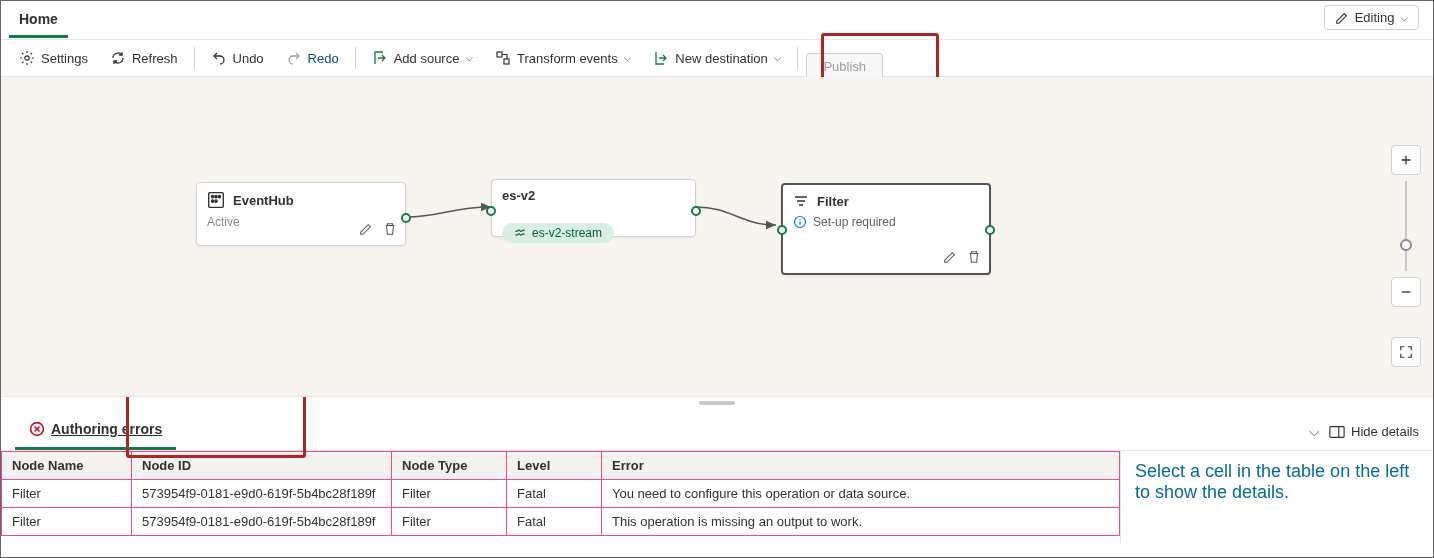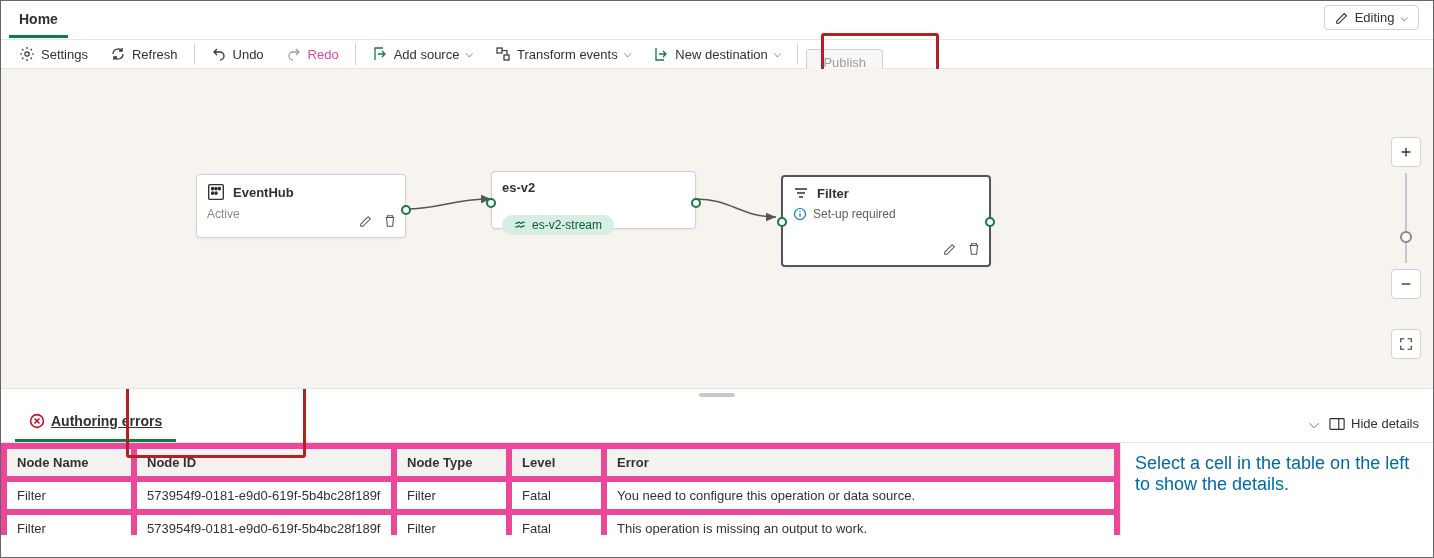--- a/index.html
+++ b/index.html
@@ -45,36 +45,36 @@
   .chev { font-size: 10px; color: #555; }
 
   
   .toolbar {
     display: flex;
     align-items: center;
     padding: 6px 8px;
     border-top: 1px solid #e5e5e5;
     border-bottom: 1px solid #e5e5e5;
     gap: 2px;
-    height: 30px;
+    height: 38px;
   }
   .tbtn {
     display: flex;
     align-items: center;
     gap: 6px;
     padding: 5px 10px;
     cursor: pointer;
     border-radius: 3px;
     font-size: 13px;
     color: #323130;
     background: transparent;
     border: none;
   }
   .tbtn svg { width: 16px; height: 16px; }
-  .tbtn.disabled { color: #ec4899; cursor: default; }
+  .tbtn.disabled { color: #0c4a6e; cursor: default; }
   .vdiv { width: 1px; height: 22px; background: #d1d1d1; margin: 0 4px; }
   .publish-wrap {
     position: relative;
     padding: 2px;
   }
   .publish-btn {
     border: 1px solid #d1d1d1;
     border-radius: 3px;
     padding: 5px 16px;
     color: #a19f9d;
@@ -243,21 +243,21 @@
     overflow: auto;
   }
   table {
     border-collapse: collapse;
     width: 100%;
     font-size: 13px;
   }
   th, td {
     text-align: left;
     padding: 6px 10px;
-    border: 6px solid #ec4899;
+    border: 1px solid #ec4899;
     white-space: nowrap;
   }
   th {
     background: #f3f2f1;
     font-weight: 600;
   }
   .side-hint {
     flex: 1;
     padding: 10px 14px;
     font-size: 18px;

